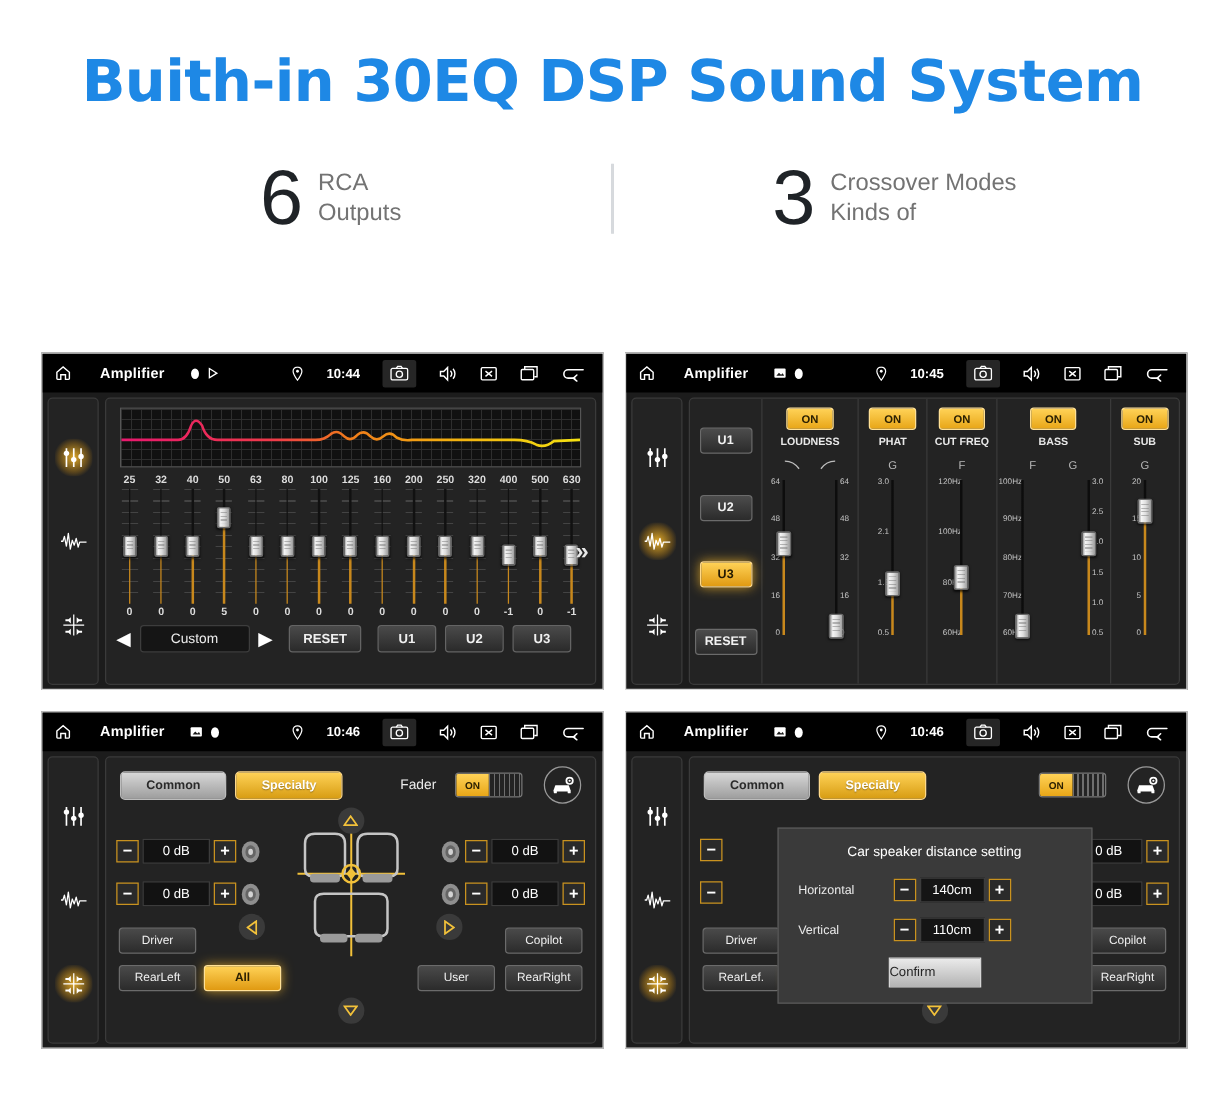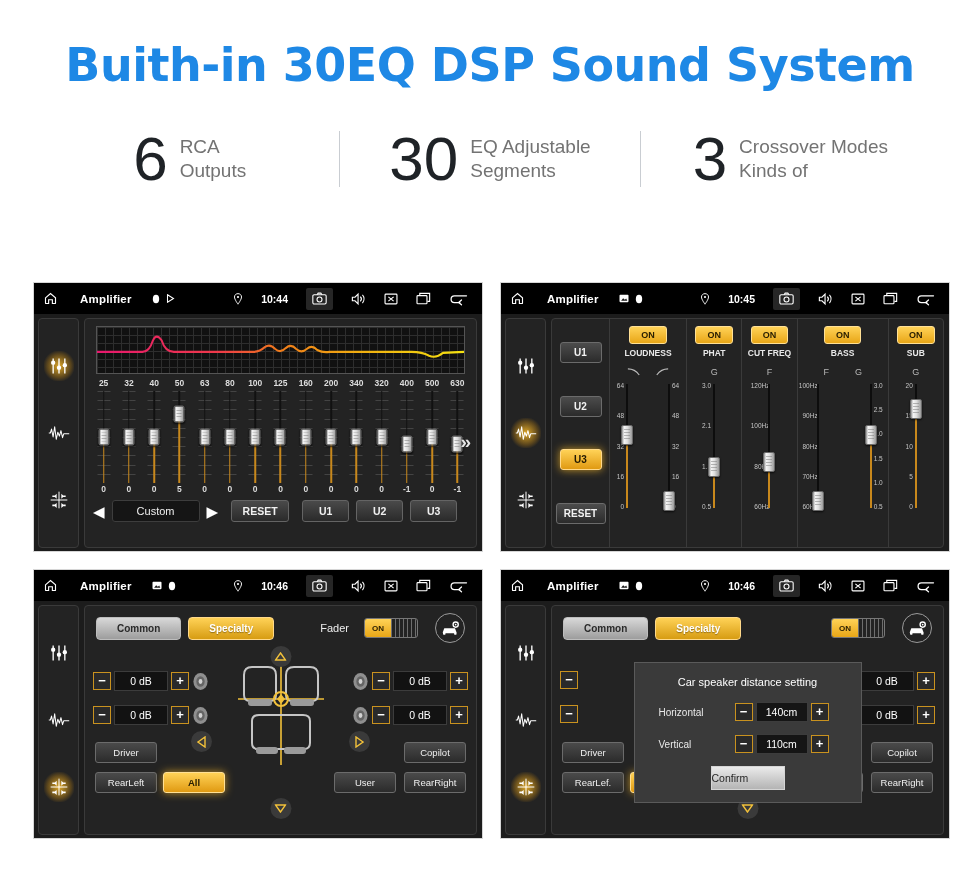--- a/index.html
+++ b/index.html
@@ -319,22 +319,22 @@
   }
   .pill.active {
     background: linear-gradient(to bottom,#ffd257,#e09a12);
     border-color:#ffe095; color:#2b2002; font-weight:bold;
     box-shadow: 0 0 9px rgba(255,190,40,.7);
   }
 
   
   .dialog {
     position: absolute; left: 50%; top: 56px; transform: translateX(-50%);
-    width: 228px; background: #3a3a3a; border: 1px solid #5a5a5a;
-    padding: 13px 24px 12px; z-index: 40;
+    width: 252px; background: #3a3a3a; border: 1px solid #5a5a5a;
+    padding: 13px 16px 12px; z-index: 40;
   }
   .dlg-title { color:#fff; font-size: 11px; text-align:center; margin-bottom: 14px; }
   .dlg-row { display:flex; align-items:center; margin-bottom: 12px; }
   .dlg-lbl { color:#e9e9e9; font-size: 10px; width: 76px; }
   .dlg-stepper { display:flex; align-items:center; gap: 3px; }
   .dlg-val {
     background:#151515; border:1px solid #3c3c3c; color:#fff;
     font-size: 10.5px; width: 52px; text-align:center; padding: 3px 0;
   }
   .dlg-confirm {
@@ -350,27 +350,20 @@
 
 <div class="stats-row">
   <div class="stat">
     <div class="stat-num">6</div>
     <div class="stat-lines">
       <div class="stat-line">RCA</div>
       <div class="stat-line">Outputs</div>
     </div>
   </div>
   <div class="stat-divider"></div>
-  <div class="stat">
-    <div class="stat-num">30</div>
-    <div class="stat-lines">
-      <div class="stat-line">EQ Adjustable</div>
-      <div class="stat-line">Segments</div>
-    </div>
-  </div>
   <div class="stat-divider"></div>
   <div class="stat">
     <div class="stat-num">3</div>
     <div class="stat-lines">
       <div class="stat-line">Crossover Modes</div>
       <div class="stat-line">Kinds of</div>
     </div>
   </div>
 </div>
 
@@ -467,21 +460,21 @@
           <span>25</span>
           <span>32</span>
           <span>40</span>
           <span>50</span>
           <span>63</span>
           <span>80</span>
           <span>100</span>
           <span>125</span>
           <span>160</span>
           <span>200</span>
-          <span>340</span>
+          <span>250</span>
           <span>320</span>
           <span>400</span>
           <span>500</span>
           <span>630</span>
         </div>
 
         <div class="eq-sliders">
           <div class="eq-slot">
               <div class="eq-ticks"></div>
               <div class="eq-track" style="--kpos:50%"></div>

